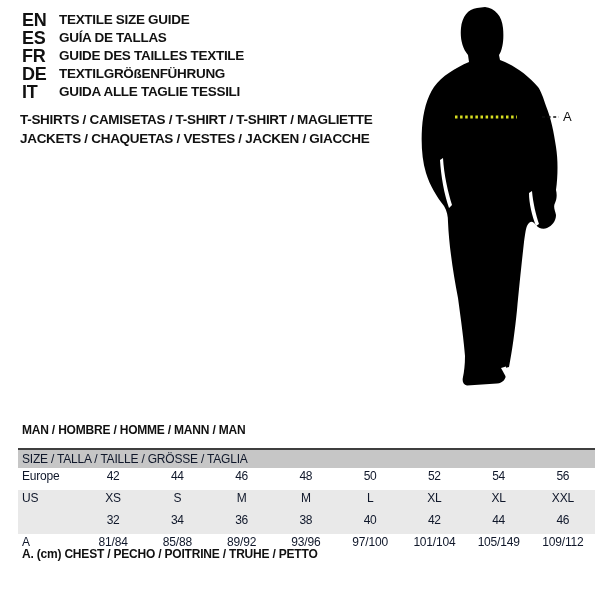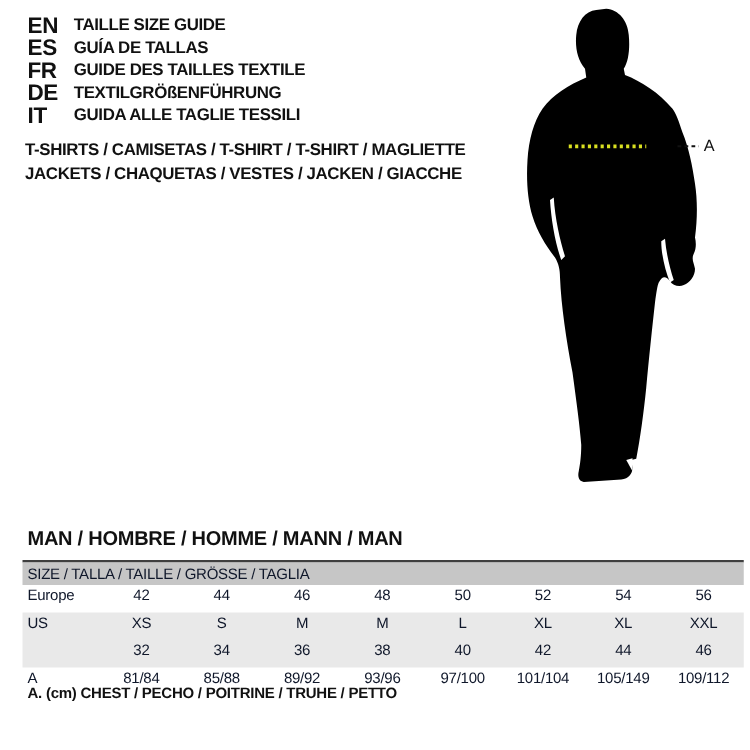--- a/index.html
+++ b/index.html
@@ -30,21 +30,21 @@
   .figure-wrap { position: absolute; left: 405px; top: 0; width: 175px; height: 392px; }
   .figure-wrap svg { display: block; }
   .measure-label {
     position: absolute; left: 158px; top: 109px;
     font-size: 13px; font-weight: 400; color: #111;
   }
 
   
   .section-title {
     position: absolute; left: 22px; top: 423px;
-    font-weight: 700; font-size: 16px; letter-spacing: -0.2px;
+    font-weight: 700; font-size: 12px; letter-spacing: -0.2px;
   }
 
   
   .size-table {
     position: absolute; left: 18px; top: 448px; width: 577px;
     border-top: 2px solid #3f3f3f;
     font-size: 12px; letter-spacing: -0.2px; color: #0f172a;
   }
   .t-header {
     background: #c6c6c6; height: 18px; line-height: 18px; padding-left: 4px;
@@ -59,21 +59,21 @@
     position: absolute; left: 22px; top: 547px;
     font-weight: 700; font-size: 12px; letter-spacing: -0.2px;
   }
 </style>
 </head>
 <body>
 
 <div class="lang-block">
   <div class="lang-row">
     <span class="lang-code">EN</span>
-    <span class="lang-label">TAILLE SIZE GUIDE</span>
+    <span class="lang-label">TEXTILE SIZE GUIDE</span>
   </div>
   <div class="lang-row">
     <span class="lang-code">ES</span>
     <span class="lang-label">GUÍA DE TALLAS</span>
   </div>
   <div class="lang-row">
     <span class="lang-code">FR</span>
     <span class="lang-label">GUIDE DES TAILLES TEXTILE</span>
   </div>
   <div class="lang-row">

